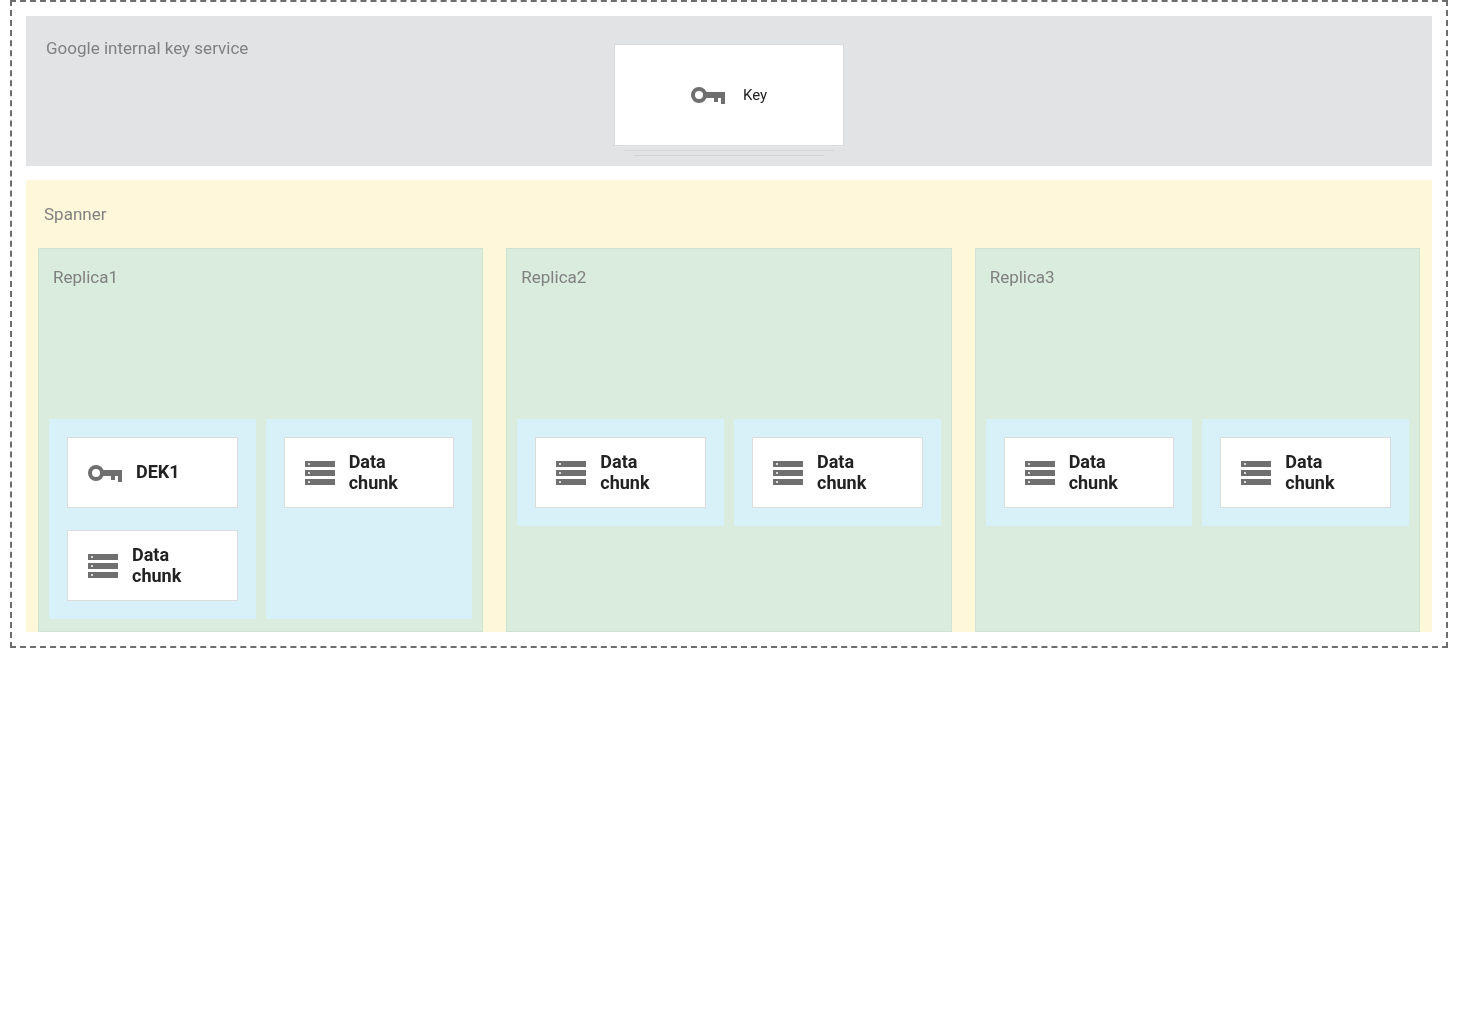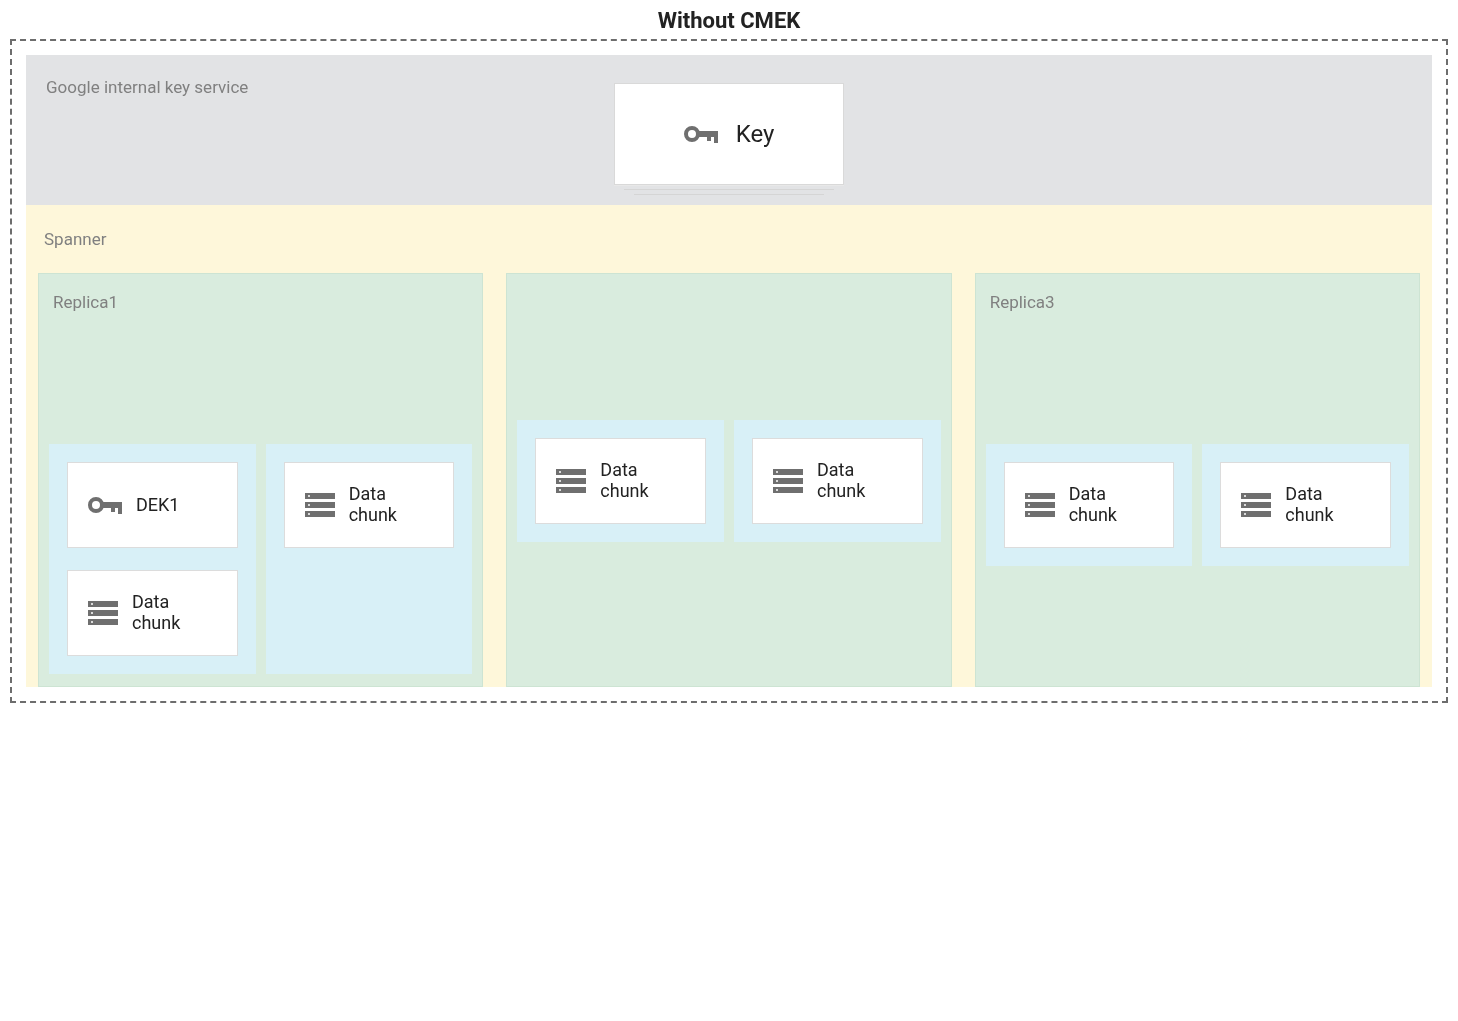--- a/index.html
+++ b/index.html
@@ -23,20 +23,21 @@
   }
   .outer {
     margin: 0 10px 10px;
     border: 2px dashed #6d6d6d;
     padding: 14px;
   }
   .key-service {
     background: #e2e3e5;
     padding: 20px 18px 10px;
     position: relative;
+    margin-bottom: 14px;
   }
   .ks-label {
     color: #808080;
     font-size: 17px;
     position: absolute;
     top: 22px;
     left: 20px;
   }
   .key-card-wrap {
     width: 100%;
@@ -55,21 +56,21 @@
     gap: 18px;
     position: relative;
     box-shadow: 0 1px 0 #e8e8e8;
   }
   .stack-shadow {
     width: 210px;
     border-bottom: 1px solid #d5d5d5;
     margin: 4px auto 0;
   }
   .key-label {
-    font-size: 24px;
+    font-size: 15px;
     color: #222;
   }
   .spanner {
     background: #fef7da;
     padding: 20px 12px 0;
   }
   .spanner-label {
     color: #808080;
     font-size: 17px;
     padding: 4px 6px 24px;
@@ -100,26 +101,27 @@
     background: #d8f0f7;
     flex: 1;
     padding: 18px 18px;
     display: flex;
     flex-direction: column;
     gap: 22px;
   }
   .card {
     background: #fff;
     border: 1px solid #dcdcdc;
-    height: 86px;
+    height: 71px;
     display: flex;
     align-items: center;
     justify-content: flex-start;
     gap: 14px;
     padding: 0 20px;
+    font-weight: bold;
   }
   .card-text {
     font-size: 18px;
     color: #222;
     line-height: 1.15;
   }
   
   .icon-key {
     width: 34px;
     height: 20px;
@@ -170,21 +172,20 @@
     left: 3px; top: 2px;
     width: 2px; height: 2px;
     background: #fff;
     border-radius: 50%;
   }
 </style>
 </head>
 <body>
 
 <div class="wrapper">
-  <div class="title">Without CMEK</div>
 
   <div class="outer">
 
     <div class="key-service">
       <div class="ks-label">Google internal key service</div>
       <div class="key-card-wrap">
         <div>
           <div class="key-card">
             <span class="icon-key">
               <span class="ring"></span>
@@ -235,20 +236,21 @@
                     <span class="bar"></span>
                     <span class="bar"></span>
                   </span>
                 <span class="card-text">Data chunk</span>
               </div>
             </div>
           </div>
         </div>
 
         <div class="replica">
+          <div class="replica-label">Replica2</div>
           <div class="replica-spacer"></div>
           <div class="chunks">
             <div class="chunk-col">
               <div class="card">
                 <span class="icon-storage">
                     <span class="bar"></span>
                     <span class="bar"></span>
                     <span class="bar"></span>
                   </span>
                 <span class="card-text">Data chunk</span>

